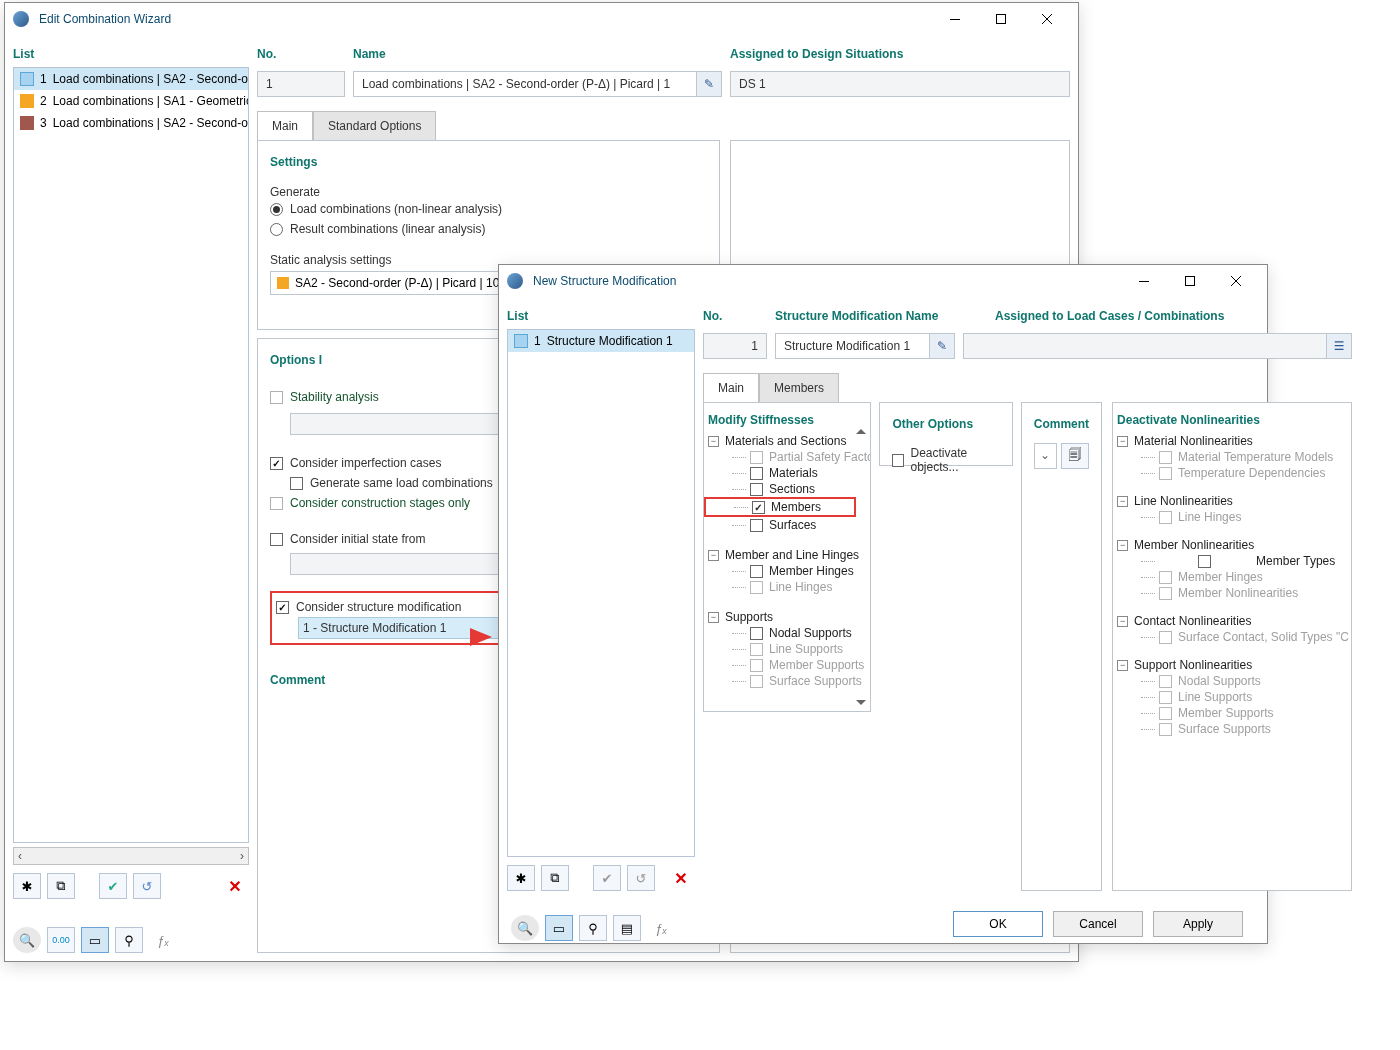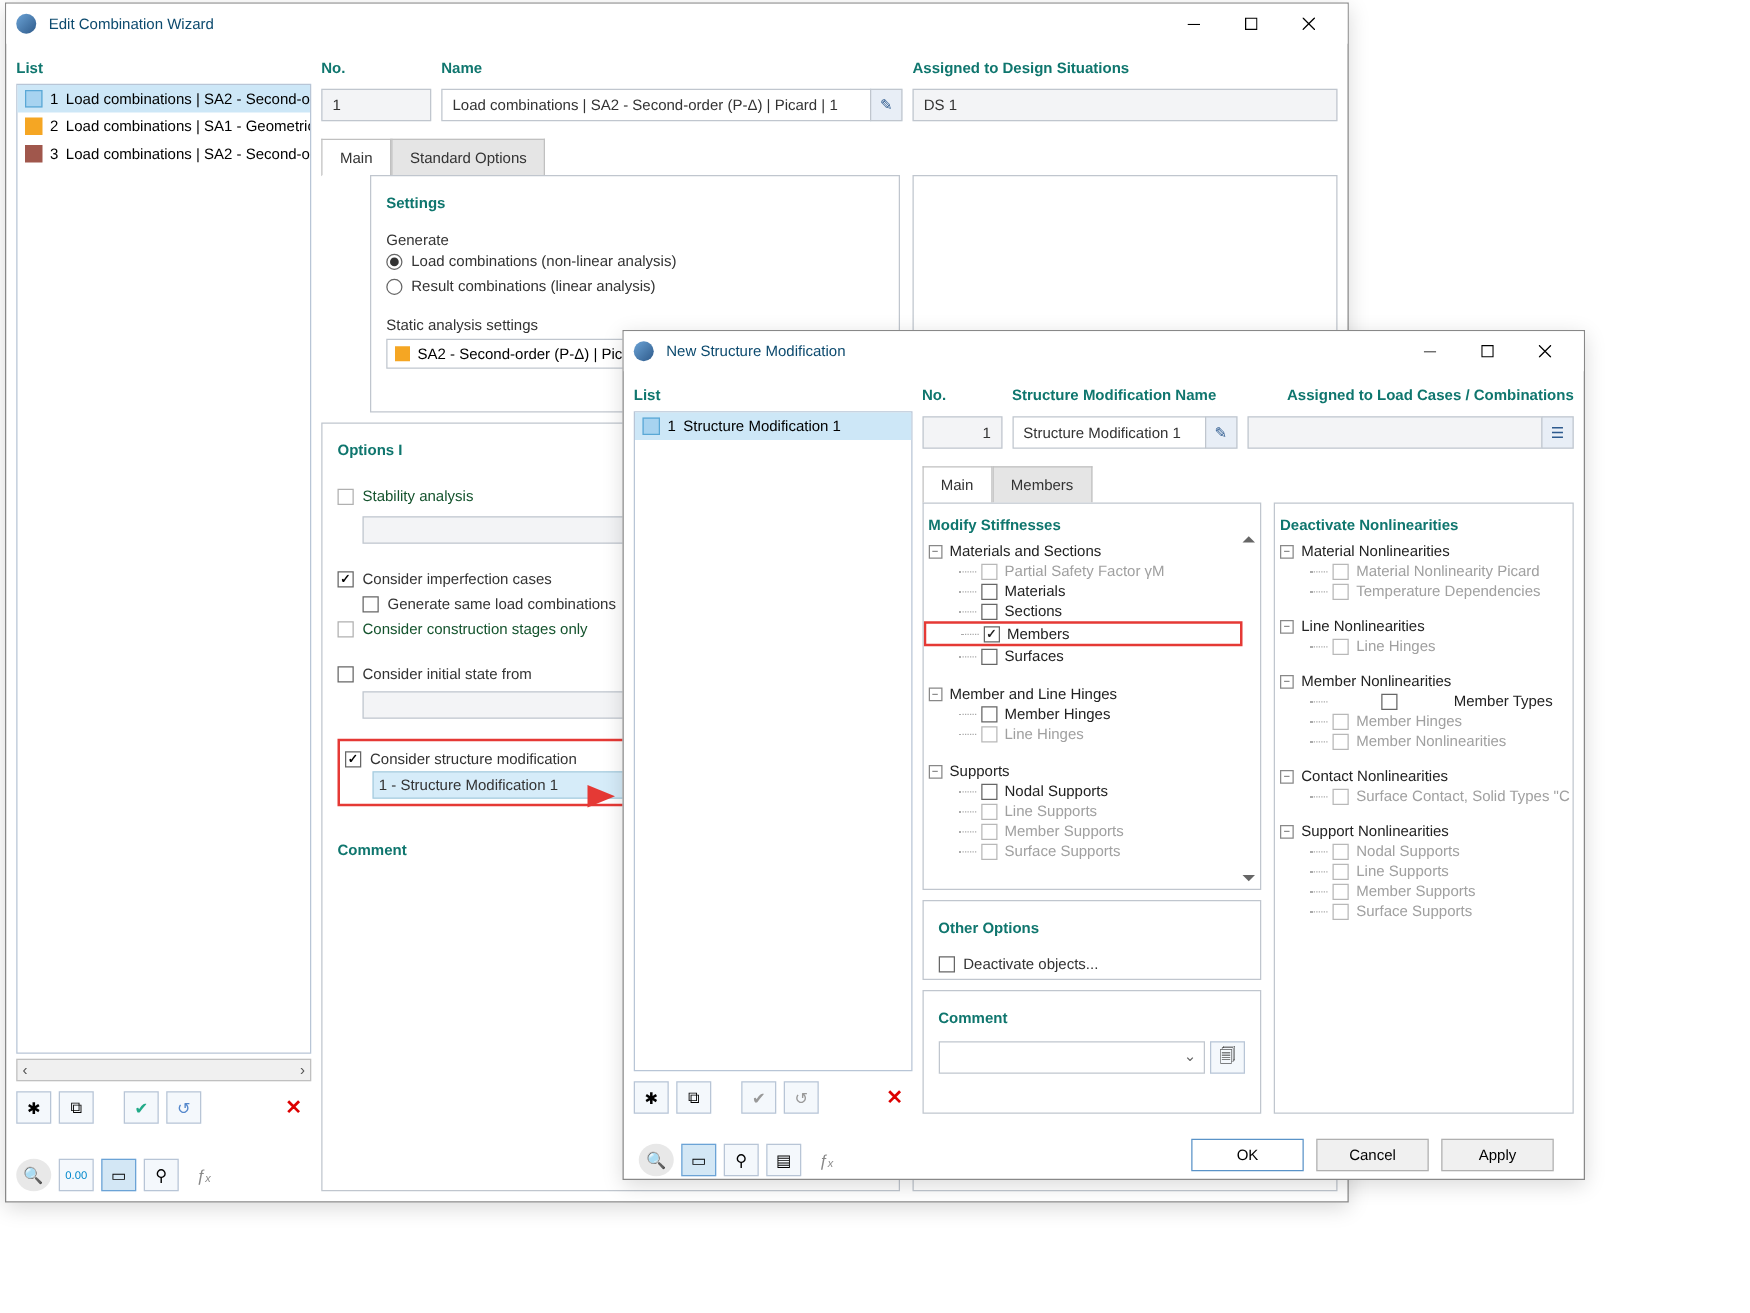--- a/index.html
+++ b/index.html
@@ -170,21 +170,21 @@
         </div>
       </div>
 
       <div class="tab-strip">
         <div class="tab active">Main</div>
         <div class="tab">Standard Options</div>
       </div>
 
       <div class="two-col" style="flex:1;">
         <div style="flex:1; display:flex; flex-direction:column; gap:8px;">
-          <div class="area-box" style="height:190px;margin-left:39px;">
+          <div class="area-box" style="height:190px;">
             <div class="panel-heading">Settings</div>
             <div style="margin-top:10px;color:#333;">Generate</div>
             <div class="radio on">
                 <div class="r"></div>
                 <span>Load combinations (non-linear analysis)</span>
               </div>
             <div class="radio">
                 <div class="r"></div>
                 <span>Result combinations (linear analysis)</span>
               </div>
@@ -311,21 +311,21 @@
         </div>
       </div>
 
       <div class="tab-strip">
         <div class="tab active">Main</div>
         <div class="tab">Members</div>
       </div>
 
       <div class="two-col" style="flex:1;">
 
-        <div style="flex:1; display:flex; flex-direction:column; gap:8px;">
+        <div style="flex:1; display:flex; flex-direction:row; gap:8px;">
           <div class="tree-panel" style="height:310px;">
             <div class="panel-heading">Modify Stiffnesses</div>
             <div class="scroll-caret up" style="top:26px;"></div>
             <div class="scroll-caret down" style="bottom:6px;"></div>
 
             <div class="tree-row">
                 <div class="tree-toggle">−</div>
                 <span class="tree-text">Materials and Sections</span>
               </div>
             <div class="tree-row" style="padding-left:24px;">
@@ -418,21 +418,21 @@
 
         <div class="tree-panel" style="width:240px;">
           <div class="panel-heading">Deactivate Nonlinearities</div>
           <div class="tree-row">
               <div class="tree-toggle">−</div>
               <span class="tree-text">Material Nonlinearities</span>
             </div>
           <div class="tree-row" style="padding-left:24px;">
               <div class="tree-dash"></div>
               <div class="tcheck grey"></div>
-              <span class="tree-text grey">Material Nonlinearity Picard</span>
+              <span class="tree-text grey">Material Temperature Models</span>
             </div>
           <div class="tree-row" style="padding-left:24px;">
               <div class="tree-dash"></div>
               <div class="tcheck grey"></div>
               <span class="tree-text grey">Temperature Dependencies</span>
             </div>
           <div style="height:12px;"></div>
           <div class="tree-row">
               <div class="tree-toggle">−</div>
               <span class="tree-text">Line Nonlinearities</span>

